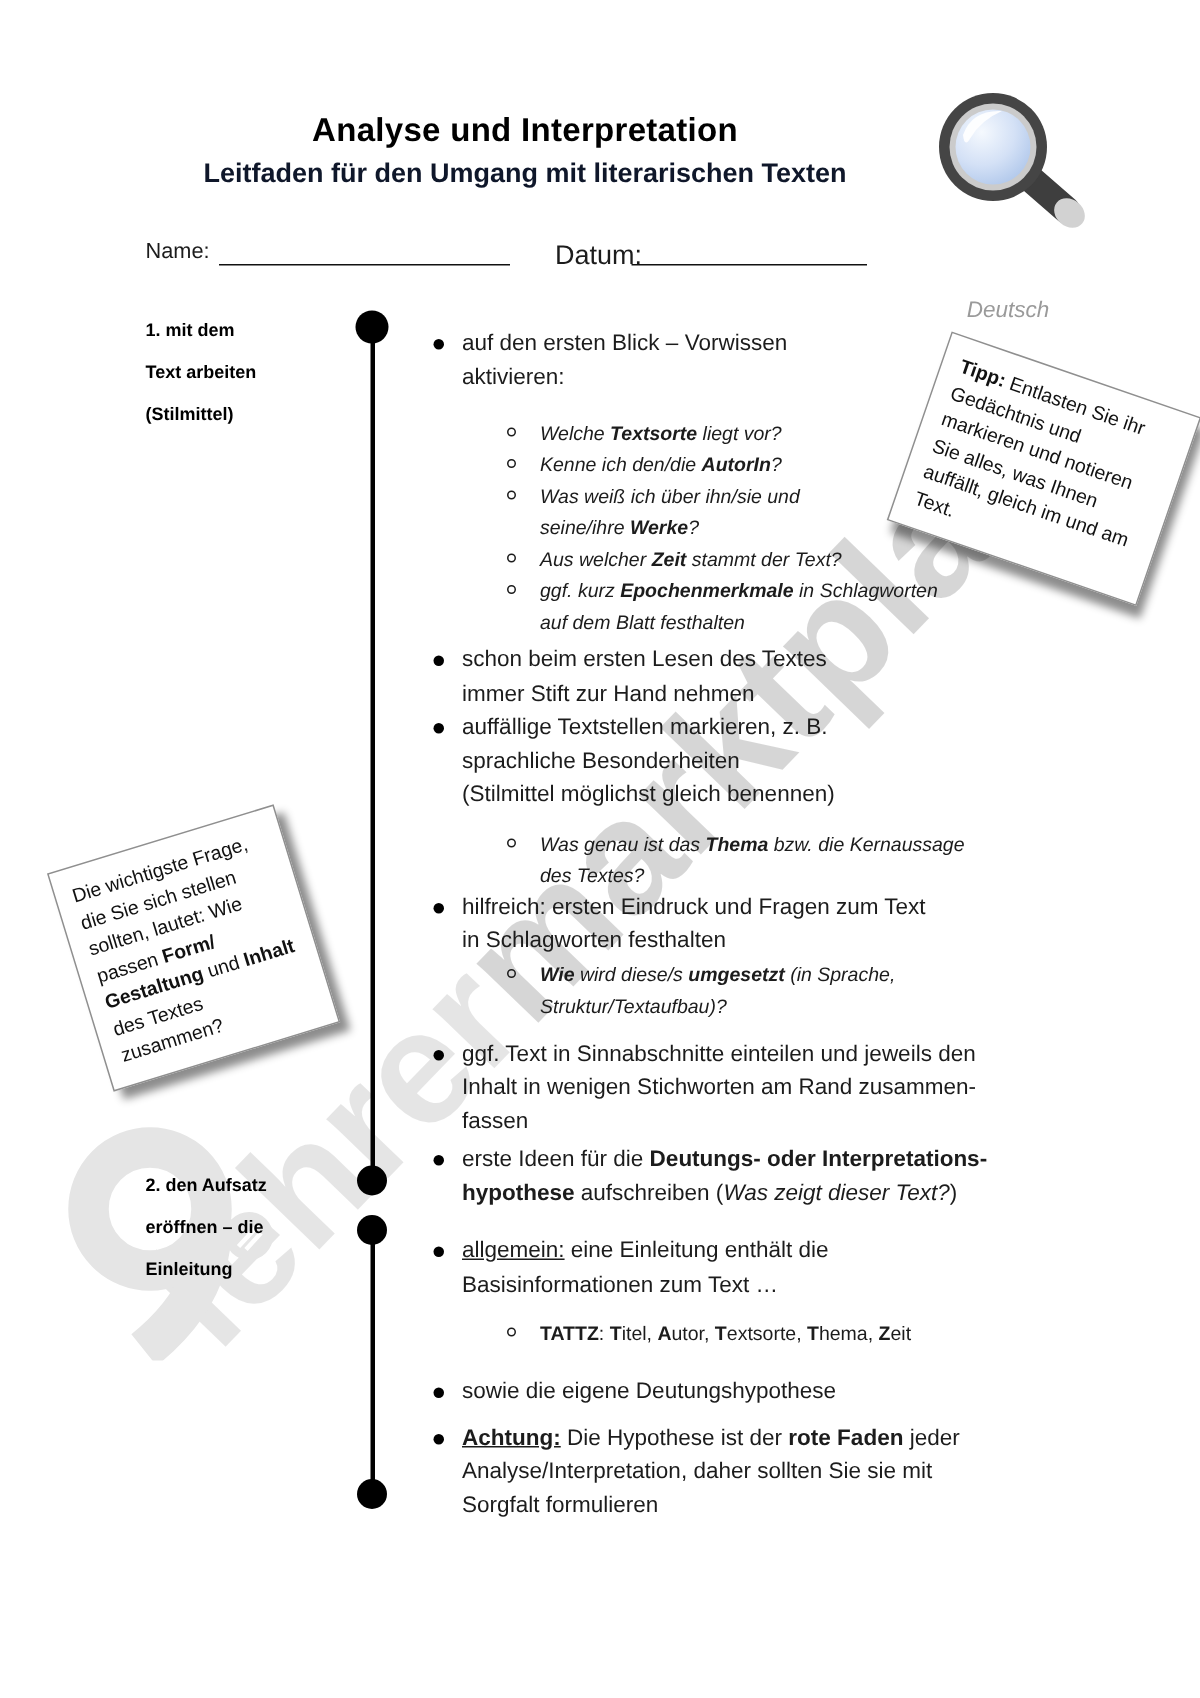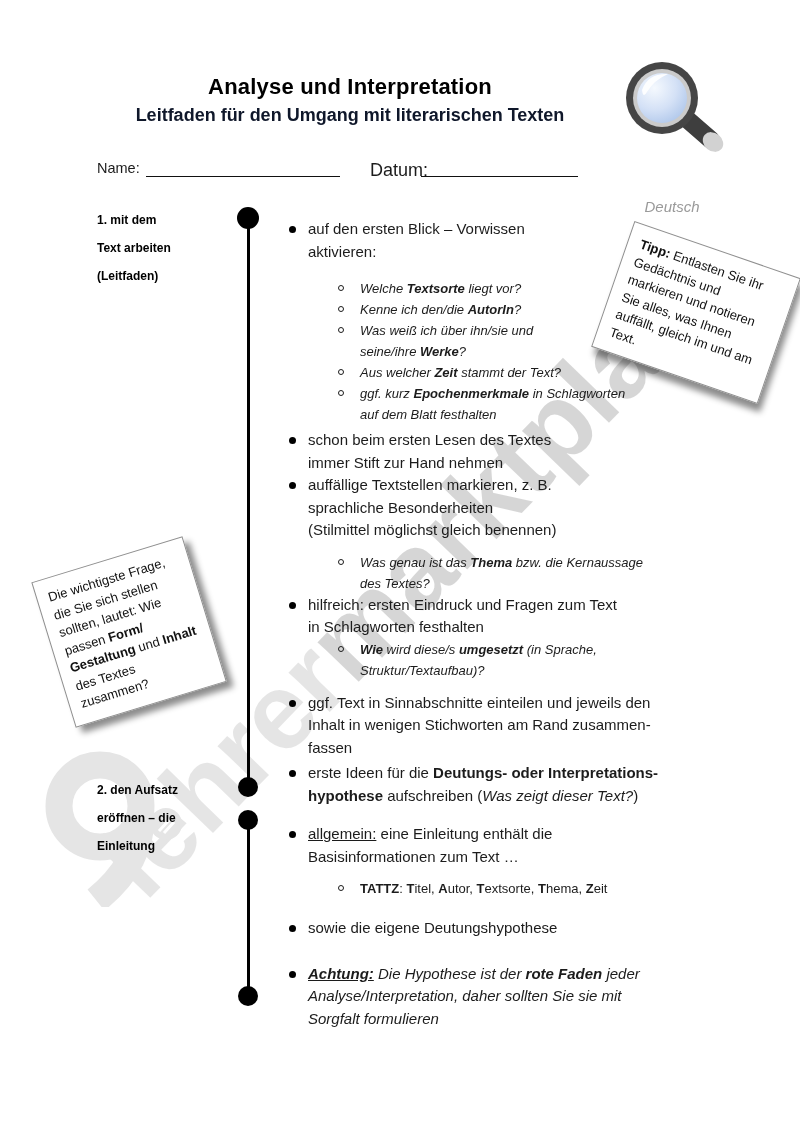--- a/index.html
+++ b/index.html
@@ -103,21 +103,21 @@
   <span class="date-label">Datum:</span>
   <span class="date-line"></span>
 
   <div class="tl-line" style="top:218px; height:569px;"></div>
   <div class="tl-dot" style="left:237px; top:207px; width:22px; height:22px;"></div>
   <div class="tl-dot" style="left:238px; top:777px; width:20px; height:20px;"></div>
   <div class="tl-line" style="top:820px; height:176px;"></div>
   <div class="tl-dot" style="left:238px; top:810px; width:20px; height:20px;"></div>
   <div class="tl-dot" style="left:238px; top:986px; width:20px; height:20px;"></div>
 
-  <div class="sec-label sec1"><span>1. mit dem</span><br><span>Text arbeiten</span><br><span>(Leitfaden)</span></div>
+  <div class="sec-label sec1"><span>1. mit dem</span><br><span>Text arbeiten</span><br><span>(Stilmittel)</span></div>
   <div class="sec-label sec2"><span>2. den Aufsatz</span><br><span>eröffnen – die</span><br><span>Einleitung</span></div>
 
   <div class="content">
     <div class="item" style="margin-top:10px;">
         <span class="mk"></span>
         <div><span>auf den ersten Blick – Vorwissen</span><br><span>aktivieren:</span></div>
       </div>
 
     <div class="item sub" style="margin-top:15px;">
         <span class="mk"></span>
@@ -176,21 +176,21 @@
         <div><span class="u">allgemein:</span><span> eine Einleitung enthält die</span><br><span>Basisinformationen zum Text …</span></div>
       </div>
     <div class="item sub" style="margin-top:10px;">
         <span class="mk"></span>
         <div><span class="b">TATTZ</span><span>: </span><span class="b">T</span><span>itel, </span><span class="b">A</span><span>utor, </span><span class="b">T</span><span>extsorte, </span><span class="b">T</span><span>hema, </span><span class="b">Z</span><span>eit</span></div>
       </div>
     <div class="item" style="margin-top:18px;">
         <span class="mk"></span>
         <div><span>sowie die eigene Deutungshypothese</span></div>
       </div>
-    <div class="item" style="margin-top:23px;font-style:italic;">
+    <div class="item" style="margin-top:8px;">
         <span class="mk"></span>
         <div><span class="b u">Achtung:</span><span> Die Hypothese ist der </span><span class="b">rote Faden</span><span> jeder</span><br><span>Analyse/Interpretation, daher sollten Sie sie mit</span><br><span>Sorgfalt formulieren</span></div>
       </div>
   </div>
 
   <div class="note note-right"><span class="b">Tipp:</span><span> Entlasten Sie ihr Gedächtnis und markieren und notieren Sie alles, was Ihnen auffällt, gleich im und am Text.</span></div>
   <div class="note note-left"><span>Die wichtigste Frage, die Sie sich stellen sollten, lautet: Wie passen </span><span class="b">Form/ Gestaltung</span><span> und </span><span class="b">Inhalt</span><span> des Textes zusammen?</span></div>
 
 </div>
 

